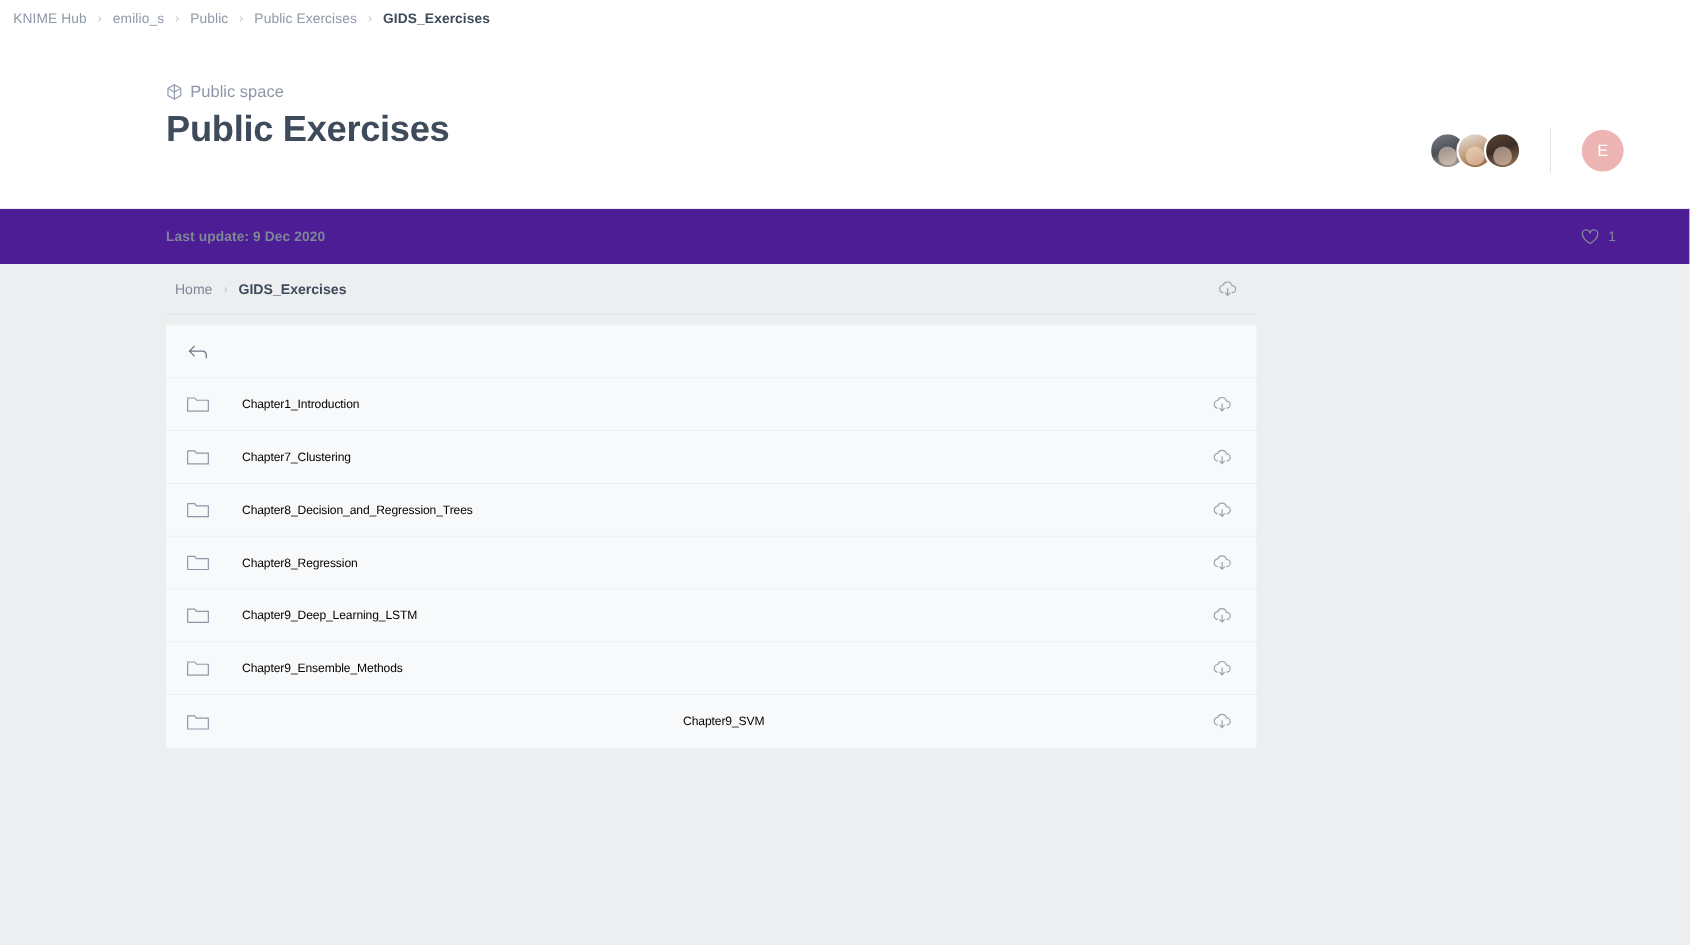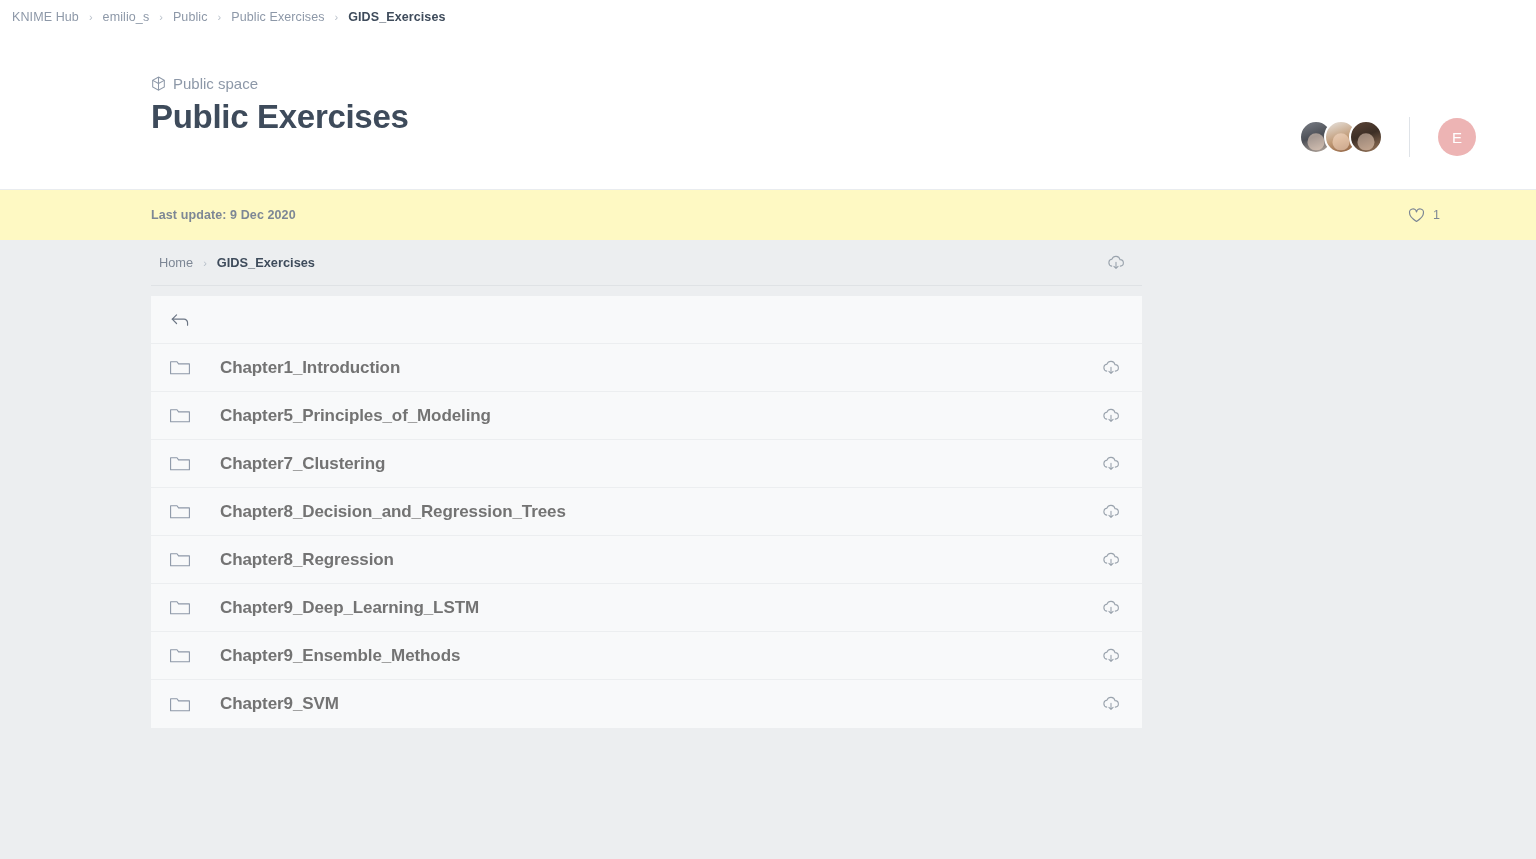--- a/index.html
+++ b/index.html
@@ -103,26 +103,26 @@
     background: #edb4b4;
     color: #ffffff;
     display: flex; align-items: center; justify-content: center;
     font-size: 15px; font-weight: 500;
     cursor: pointer;
   }
 
   
   .meta-bar {
     height: 51px;
-    background: #fef9c3;
+    background: #4c1d95;
     border-top: 1px solid #e9ecef;
     display: flex;
     align-items: center;
     justify-content: space-between;
-    padding: 0 96px 0 151px;
+    padding: 0 67px 0 151px;
   }
   .last-update { font-size: 12.5px; color: #7d8795; font-weight: 600; letter-spacing: .1px; }
   .likes { display: flex; align-items: center; gap: 8px; color: #7d8795; font-size: 12.5px; cursor: pointer; }
   .likes svg { display: block; }
 
   
   .content-area {
     background: #eceef0;
     height: 624px;
     padding: 0 0 0 151px;
@@ -150,27 +150,27 @@
   }
   .row {
     height: 48px;
     display: flex;
     align-items: center;
     padding: 0 16px 0 18px;
     border-bottom: 1px solid #eceef0;
     background: #f8f9fa;
     cursor: pointer;
   }
-  .row:last-child { border-bottom: none; }
+  .row:last-child { border-bottom: none; text-align: center; }
   .row .icon-cell { width: 51px; display: flex; align-items: center; }
   .row .name {
     flex: 1;
-    font-size: 17px;
-    font-weight: 700;
-    color: #737373;
+    font-size: 11px;
+    font-weight: 400;
+    color: #000000;
     letter-spacing: -0.1px;
   }
   .row .dl { width: 30px; display:flex; align-items:center; justify-content:center; }
   .row.back-row { border-bottom: 1px solid #eceef0; }
   .row.back-row .icon-cell { width: 51px; }
 
   svg.ico { display: block; }
 </style>
 </head>
 <body>
@@ -262,34 +262,20 @@
         </div>
         <div class="name">Chapter1_Introduction</div>
         <div class="dl">
           <svg class="ico" width="20" height="20" viewBox="0 0 22 22" fill="none" stroke="#9aa3ad" stroke-width="1.2">
             <path d="M6.3 14.4A3.9 3.9 0 0 1 6.6 6.7a4.6 4.6 0 0 1 8.8.6 3.5 3.5 0 0 1 .3 7.1" stroke-linecap="round"></path>
             <path d="M11 10.2v6.6M8.7 14.6 11 17l2.3-2.4" stroke-linecap="round" stroke-linejoin="round"></path>
           </svg>
         </div>
       </div>
 
-      <div class="row">
-        <div class="icon-cell">
-          <svg class="ico" width="22" height="19" viewBox="0 0 24 21" fill="none" stroke="#8d98a8" stroke-width="1.2">
-            <path d="M1.6 17.4V4.2h7.1l1.7 2.3h12v10.9z" stroke-linejoin="round"></path>
-          </svg>
-        </div>
-        <div class="name">Chapter5_Principles_of_Modeling</div>
-        <div class="dl">
-          <svg class="ico" width="20" height="20" viewBox="0 0 22 22" fill="none" stroke="#9aa3ad" stroke-width="1.2">
-            <path d="M6.3 14.4A3.9 3.9 0 0 1 6.6 6.7a4.6 4.6 0 0 1 8.8.6 3.5 3.5 0 0 1 .3 7.1" stroke-linecap="round"></path>
-            <path d="M11 10.2v6.6M8.7 14.6 11 17l2.3-2.4" stroke-linecap="round" stroke-linejoin="round"></path>
-          </svg>
-        </div>
-      </div>
 
       <div class="row">
         <div class="icon-cell">
           <svg class="ico" width="22" height="19" viewBox="0 0 24 21" fill="none" stroke="#8d98a8" stroke-width="1.2">
             <path d="M1.6 17.4V4.2h7.1l1.7 2.3h12v10.9z" stroke-linejoin="round"></path>
           </svg>
         </div>
         <div class="name">Chapter7_Clustering</div>
         <div class="dl">
           <svg class="ico" width="20" height="20" viewBox="0 0 22 22" fill="none" stroke="#9aa3ad" stroke-width="1.2">

